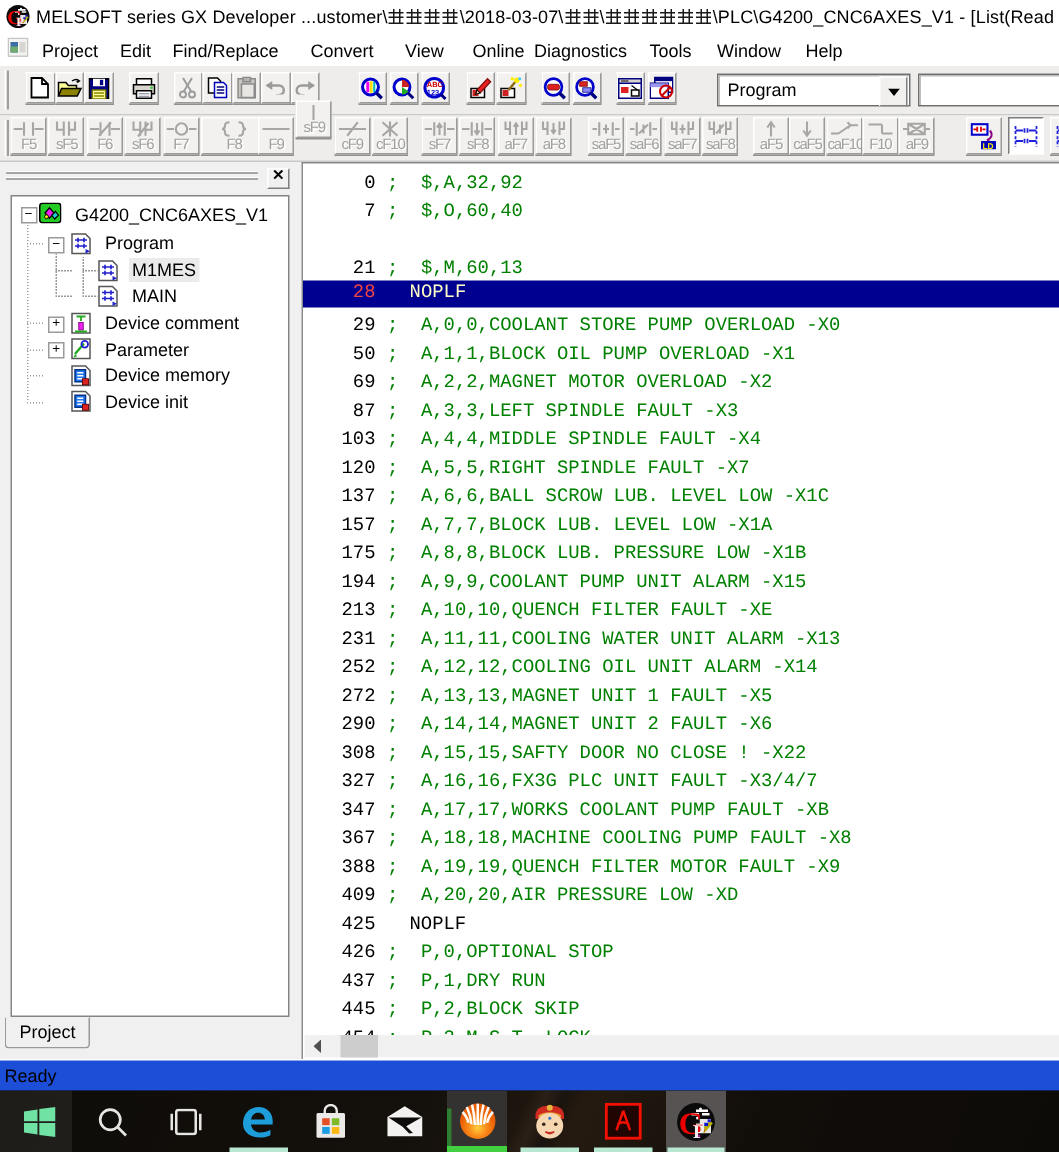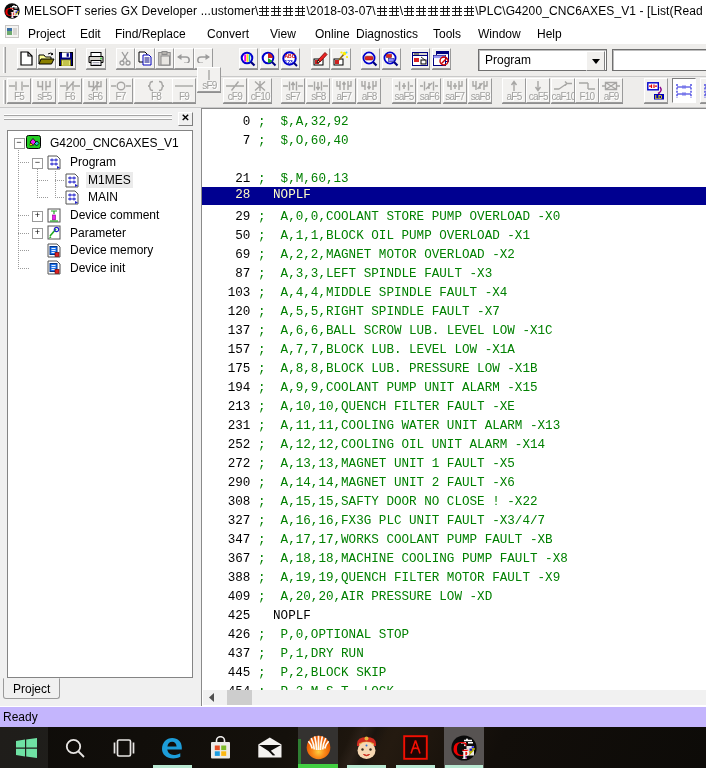--- a/index.html
+++ b/index.html
@@ -33,24 +33,24 @@
 .xbtn{left:178px;top:112px;width:13px;height:12px;background:#f0f0f0;border:1px solid;border-color:#fff #7e7e7e #7e7e7e #fff;font-size:10px;line-height:9px;text-align:center;color:#000;font-weight:bold;}
 .treebox{left:7px;top:130px;width:186px;height:548px;background:#fff;border:1px solid #848484;box-sizing:border-box;overflow:hidden;}
 .tree-lbl{font-size:12px;color:#000;white-space:nowrap;}
 .ebox{width:9px;height:9px;background:#fff;border:1px solid #9a9a9a;line-height:7px;text-align:center;font-size:9px;color:#000;}
 .projtab{left:3px;top:678px;width:57px;height:21px;background:#f0f0f0;border:1px solid #9a9a9a;border-top:1px solid #f0f0f0;box-sizing:border-box;border-radius:0 0 3px 3px;}
 .projtab span{font-size:12px;color:#000;margin-left:9px;line-height:19px;}
 .listarea{left:201px;top:108px;width:505px;height:598px;background:#fff;border-left:1px solid #8a8a8a;border-top:1px solid #8a8a8a;box-sizing:border-box;}
 .lrow{left:2px;width:502px;height:19.2px;font-family:"Liberation Mono",monospace;font-size:12.6px;line-height:19.2px;white-space:pre;color:#008000;}
 .lrow b{font-weight:normal;color:#000;}
 .selrow{background:#000090;color:#ffffc8;}
-.selrow b{color:#fef9c3;}
+.selrow b{color:#ef4444;}
 .hscroll{left:1px;bottom:1px;width:503px;height:15px;background:#f1f1f1;}
 .hthumb{left:24px;top:0;width:25px;height:15px;background:#cdcdcd;}
-.statusbar{left:0;top:706px;width:706px;height:21px;background:#c4b5fd;border-top:1px solid #fff;}
+.statusbar{left:0;top:706px;width:706px;height:21px;background:#1d4ed8;border-top:1px solid #fff;}
 .taskbar{left:0;top:727px;width:706px;height:41px;background:#0c0a08;overflow:hidden;}
 .underline{height:3px;bottom:0;background:#b9e8d2;}
 svg{display:block;}
 </style></head>
 <body>
 
 <div class="a titlebar">
  <svg class="a" style="left:4px;top:3px" width="16" height="16" viewBox="0 0 16 16">
   <circle cx="8" cy="8" r="7.7" fill="#0a0a0a"></circle>
   <path d="M8 3.6 h5 M6 5 h3 M10.5 5 h3" stroke="#fff" stroke-width="1.1" fill="none"></path>

